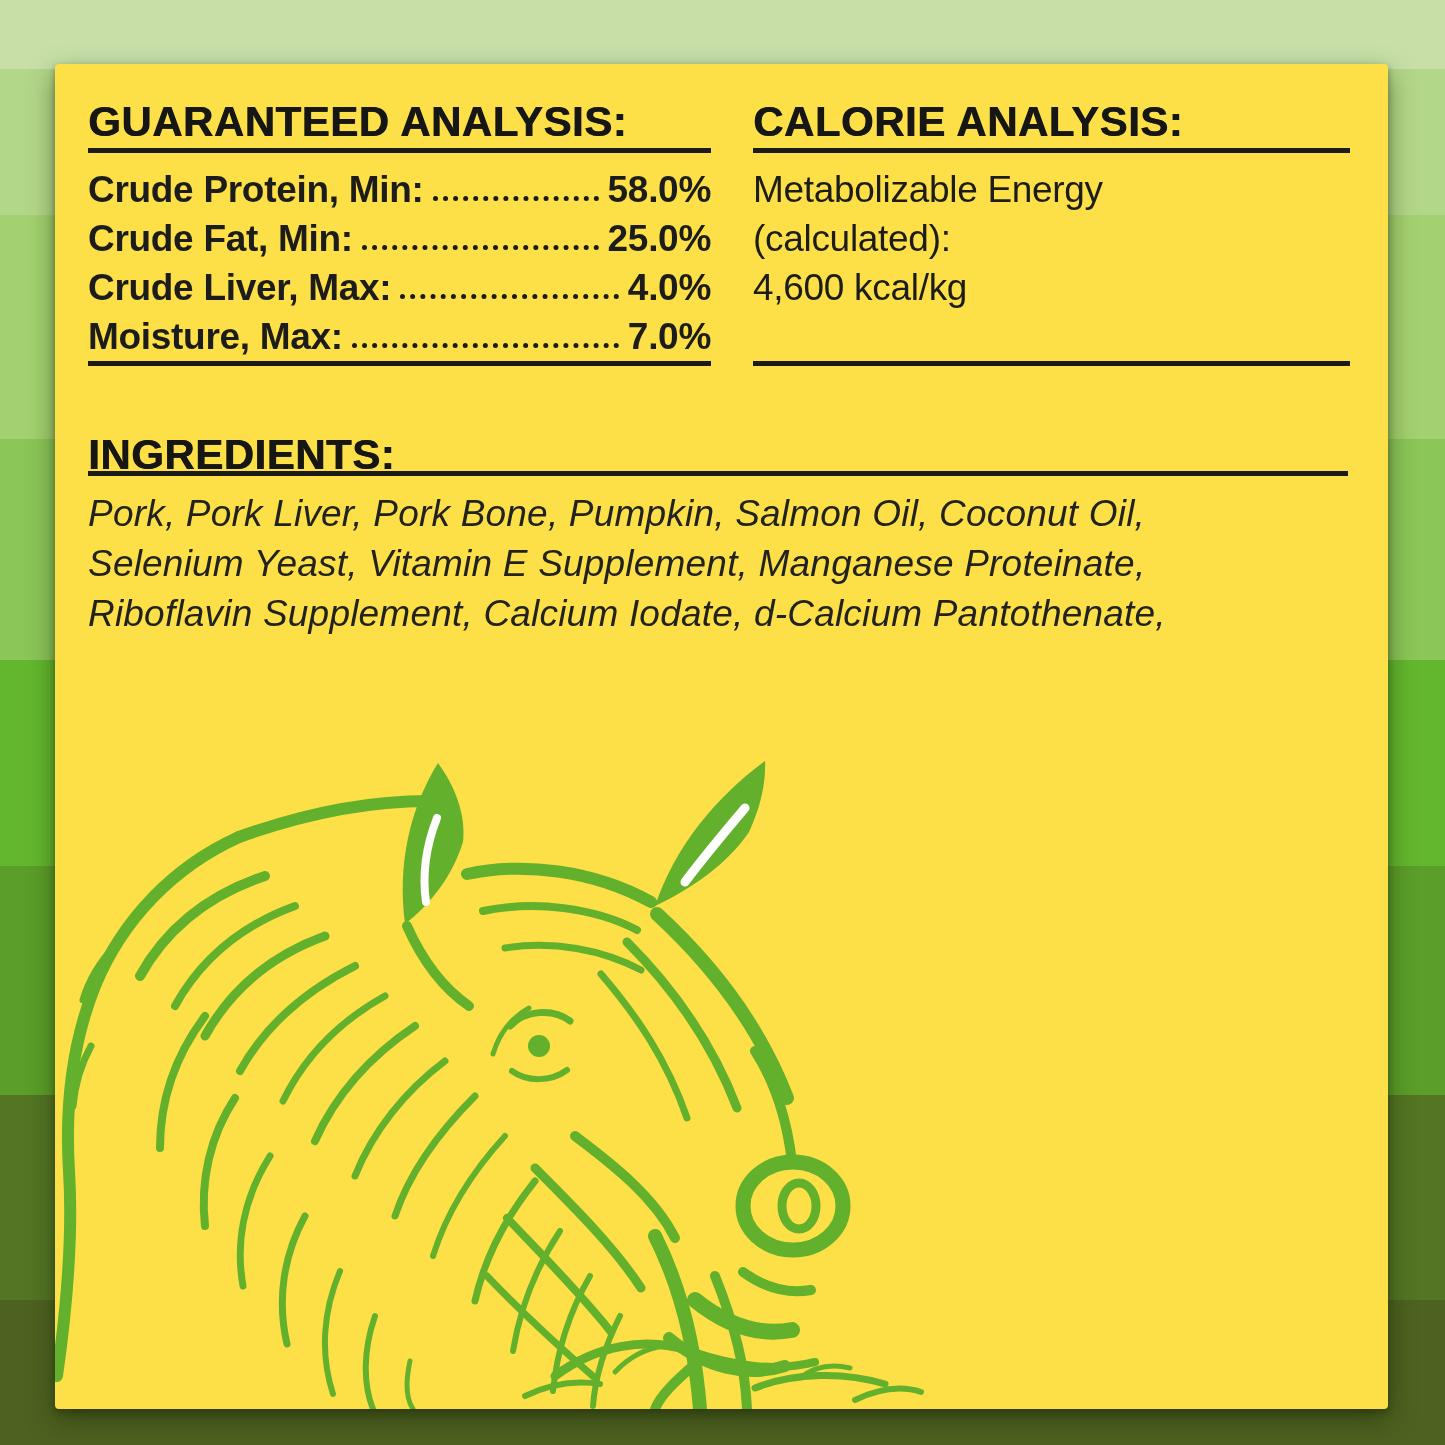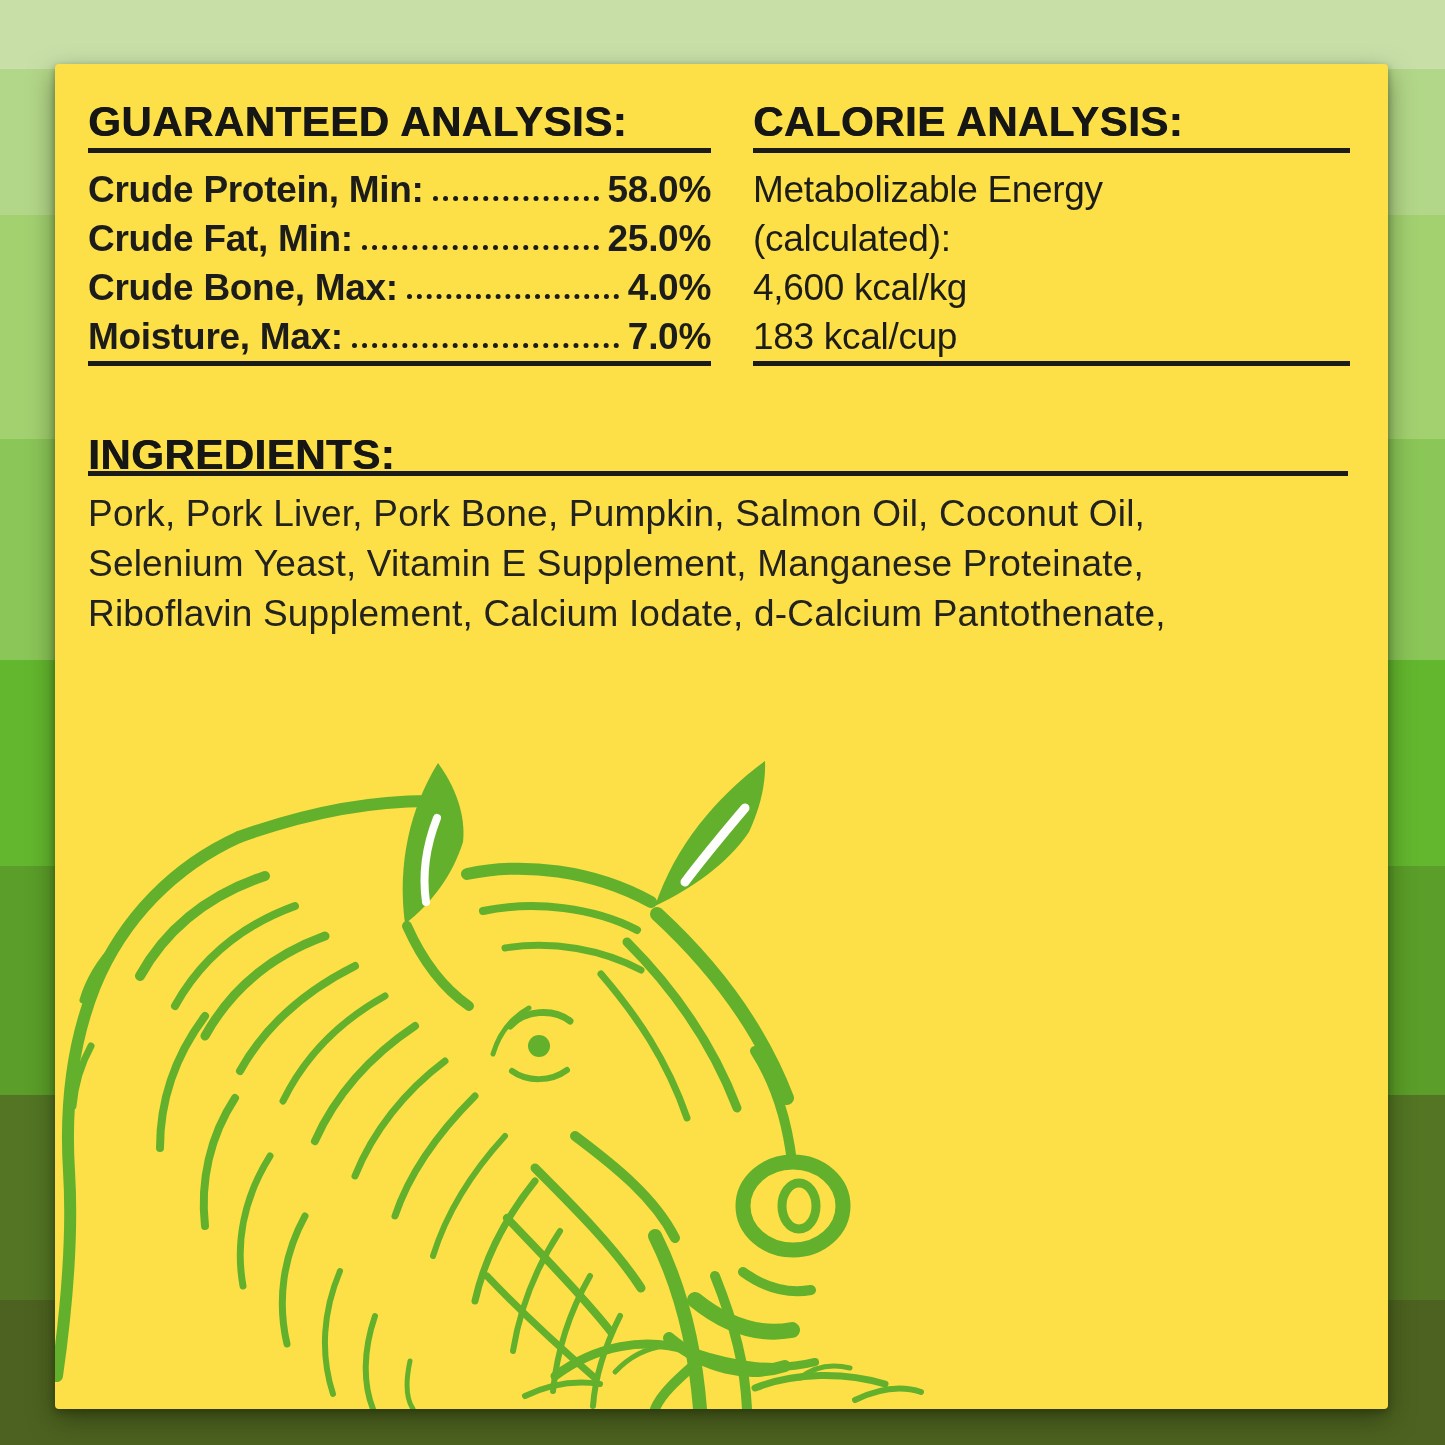--- a/index.html
+++ b/index.html
@@ -48,21 +48,21 @@
   }
   .cc-line{
     height:49px;font-weight:400;font-size:37px;line-height:49px;
     letter-spacing:-.3px;color:#1c1c1a;white-space:nowrap;
   }
   .ing-par{
     position:absolute;left:33px;top:425px;width:1274px;
     font-weight:400;font-size:37px;line-height:50px;
     letter-spacing:.2px;color:#222220;
   }
-  .ing-par span{display:block;white-space:nowrap;}
+  .ing-par span{display:block;white-space:nowrap;font-style:italic;}
   .pig{
     position:absolute;left:0;top:652px;width:1000px;height:693px;
     color:#63b02d;
   }
   .pig svg{display:block;width:100%;height:100%;}
   .pig path{fill:none;stroke:currentColor;stroke-linecap:round;stroke-linejoin:round;}
   .pig .fill{fill:currentColor;stroke:none;}
   .pig .wht{stroke:#fefefc;}
 </style>
 </head>
@@ -80,40 +80,39 @@
       <span>Crude Protein, Min:</span>
       <span class="dots"></span>
       <span>58.0%</span>
     </div>
     <div class="ga-row">
       <span>Crude Fat, Min:</span>
       <span class="dots"></span>
       <span>25.0%</span>
     </div>
     <div class="ga-row">
-      <span>Crude Bone, Max:</span>
+      <span>Crude Liver, Max:</span>
       <span class="dots"></span>
       <span>4.0%</span>
     </div>
     <div class="ga-row">
       <span>Moisture, Max:</span>
       <span class="dots"></span>
       <span>7.0%</span>
     </div>
   </div>
   <div class="rule" style="left:33px;top:297px;width:623px;"></div>
 
   <div class="heading" style="left:698px;top:37px;">CALORIE ANALYSIS:</div>
   <div class="rule" style="left:698px;top:84px;width:597px;"></div>
 
   <div class="col-rows" style="left:698px;top:101px;width:597px;">
     <div class="cc-line">Metabolizable Energy</div>
     <div class="cc-line">(calculated):</div>
     <div class="cc-line">4,600 kcal/kg</div>
-    <div class="cc-line">183 kcal/cup</div>
   </div>
   <div class="rule" style="left:698px;top:297px;width:597px;"></div>
 
   <div class="heading" style="left:33px;top:370px;">INGREDIENTS:</div>
   <div class="rule" style="left:33px;top:407px;width:1260px;"></div>
 
   <div class="ing-par">
     <span>Pork, Pork Liver, Pork Bone, Pumpkin, Salmon Oil, Coconut Oil,</span>
     <span>Selenium Yeast, Vitamin E Supplement, Manganese Proteinate,</span>
     <span>Riboflavin Supplement, Calcium Iodate, d-Calcium Pantothenate,</span>

